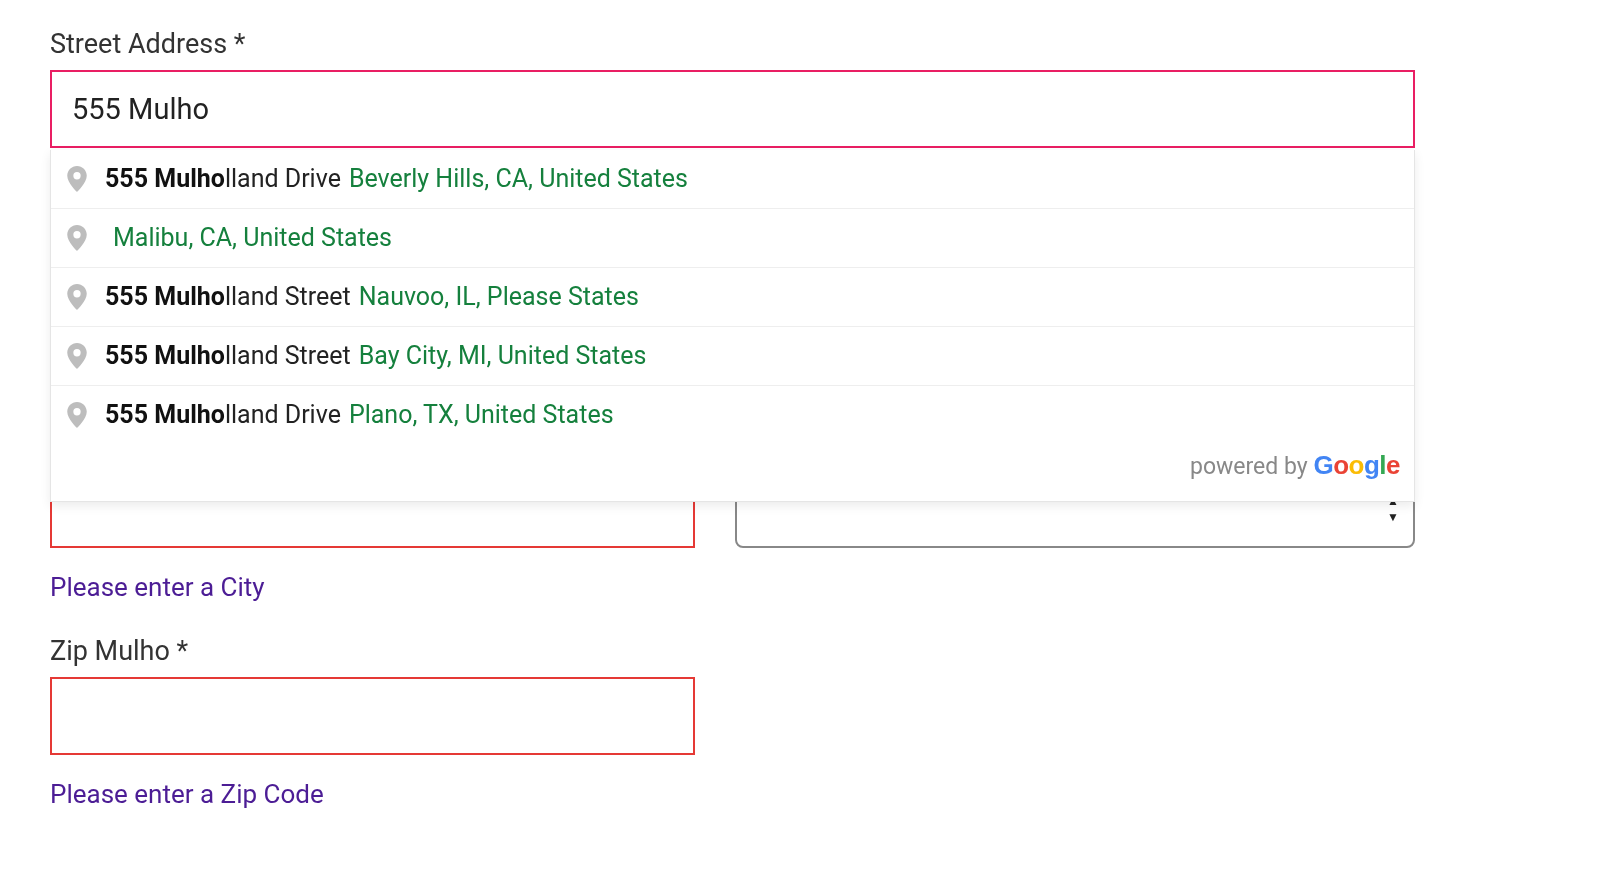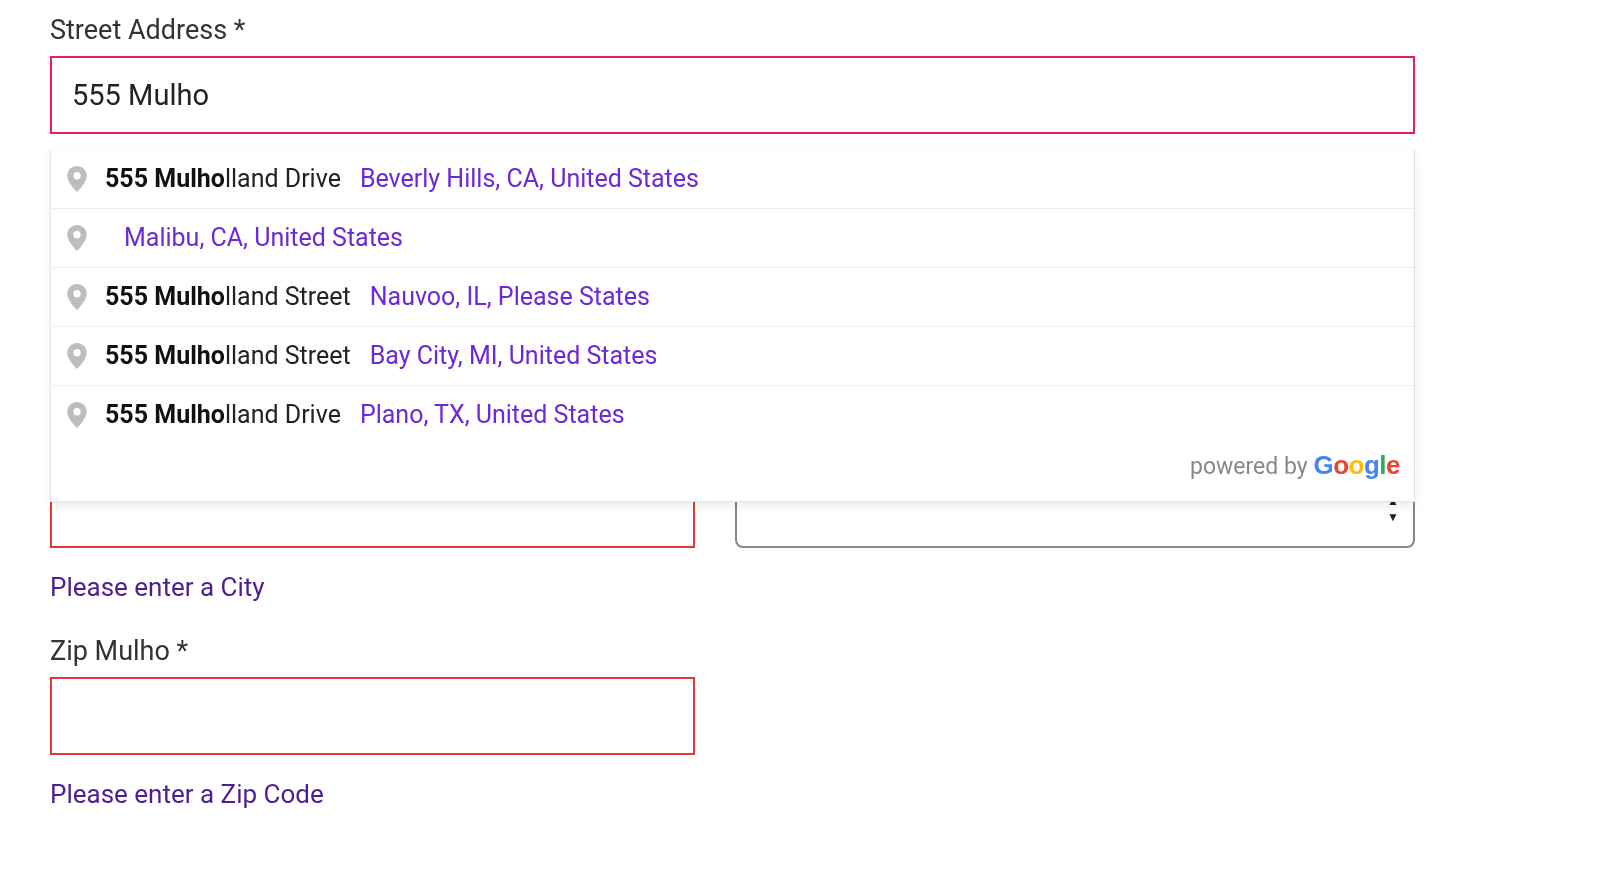--- a/index.html
+++ b/index.html
@@ -6,21 +6,21 @@
   body {
     font-family: -apple-system, BlinkMacSystemFont, "Segoe UI", Roboto, Helvetica, Arial, sans-serif;
     background: #ffffff;
     color: #222222;
     width: 1602px;
     height: 896px;
     position: relative;
     overflow: hidden;
   }
   .form-wrap {
-    padding: 14px 50px 0 50px;
+    padding: 28px 50px 0 50px;
   }
   .field-label {
     font-size: 27px;
     color: #333333;
     margin-bottom: 10px;
     display: block;
     font-weight: 400;
   }
   .street-input {
     width: 1365px;
@@ -55,23 +55,23 @@
   }
   .pin-icon {
     flex: 0 0 auto;
     margin-right: 18px;
     display: inline-flex;
   }
   .pin-icon svg { display: block; }
   .suggestion-main .bold { font-weight: 700; color: #111111; }
   .suggestion-main .rest { font-weight: 400; color: #222222; }
   .suggestion-secondary {
-    color: #6d28d9;
+    color: #15803d;
     font-weight: 400;
-    margin-left: 19px;
+    margin-left: 8px;
   }
   .powered-row {
     text-align: right;
     padding: 6px 14px 20px 14px;
     font-size: 23px;
     color: #888888;
   }
   .google-logo .g-blue { color: #4285F4; }
   .google-logo .g-red { color: #EA4335; }
   .google-logo .g-yellow { color: #FBBC05; }

